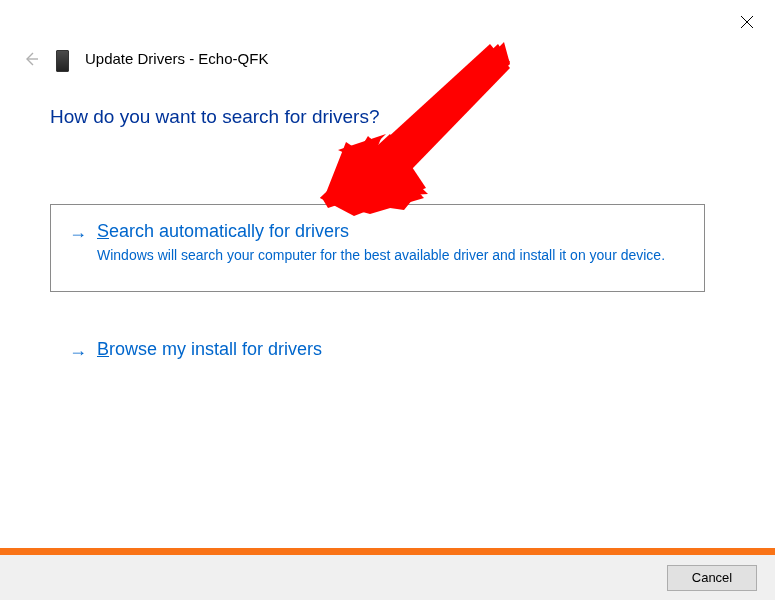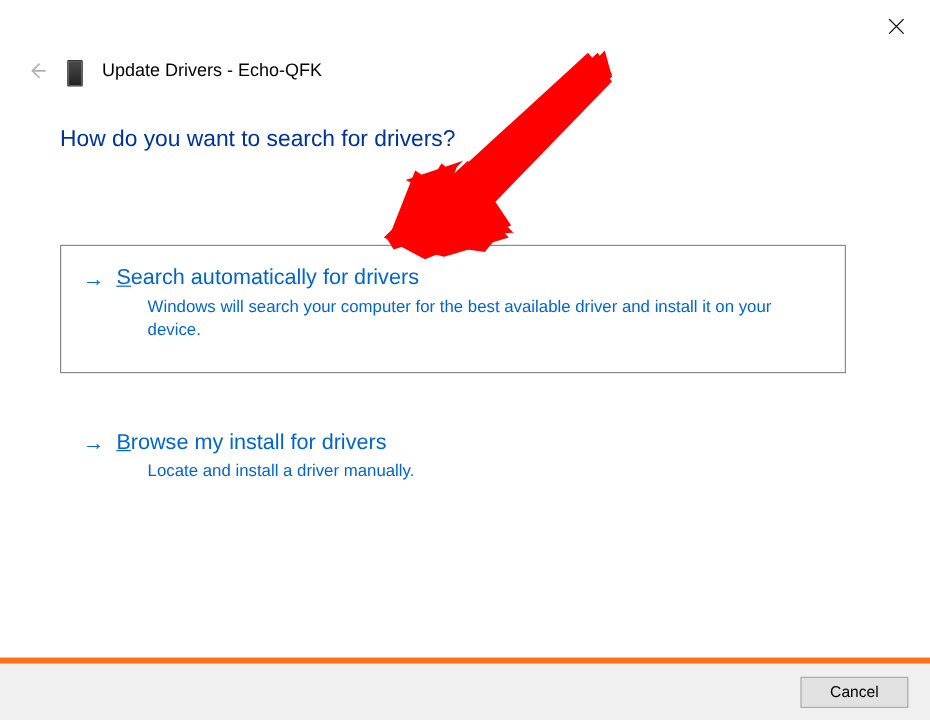--- a/index.html
+++ b/index.html
@@ -88,30 +88,29 @@
     .option-title {
       font-size: 18px;
       color: #0066cc;
       margin-bottom: 4px;
     }
     .option-title .ul { text-decoration: underline; }
     .option-desc {
       font-size: 14px;
       color: #0066cc;
       line-height: 1.35;
-      margin-left: 26px;
     }
     .footer {
       position: absolute;
       bottom: 0;
       left: 0;
       right: 0;
       height: 52px;
       background: #f0f0f0;
-      border-top: 5px solid #f97316;
+      border-top: 7px solid #f97316;
       display: flex;
       align-items: center;
       justify-content: flex-end;
       padding-right: 18px;
     }
     .cancel-btn {
       width: 90px;
       height: 26px;
       background: #e1e1e1;
       border: 1px solid #adadad;
@@ -157,21 +156,20 @@
     <div class="option-text">
       <div class="option-title"><span class="ul">S</span><span>earch automatically for drivers</span></div>
       <div class="option-desc">Windows will search your computer for the best available driver and install it on your device.</div>
     </div>
   </div>
 
   <div class="option">
     <div class="option-arrow">→</div>
     <div class="option-text">
       <div class="option-title"><span class="ul">B</span><span>rowse my install for drivers</span></div>
-      <div class="option-desc">Locate and install a driver manually.</div>
     </div>
   </div>
 </div>
 
 <svg class="red-arrow" viewBox="0 0 200 180">
   <defs>
     <marker id="ahead" markerWidth="1" markerHeight="1" refX="0" refY="0"></marker>
   </defs>
   <polygon points="180,6 40,134 70,164 200,30" fill="#ff0000"></polygon>
   <polygon points="20,160 90,130 58,98" fill="#ff0000"></polygon>

